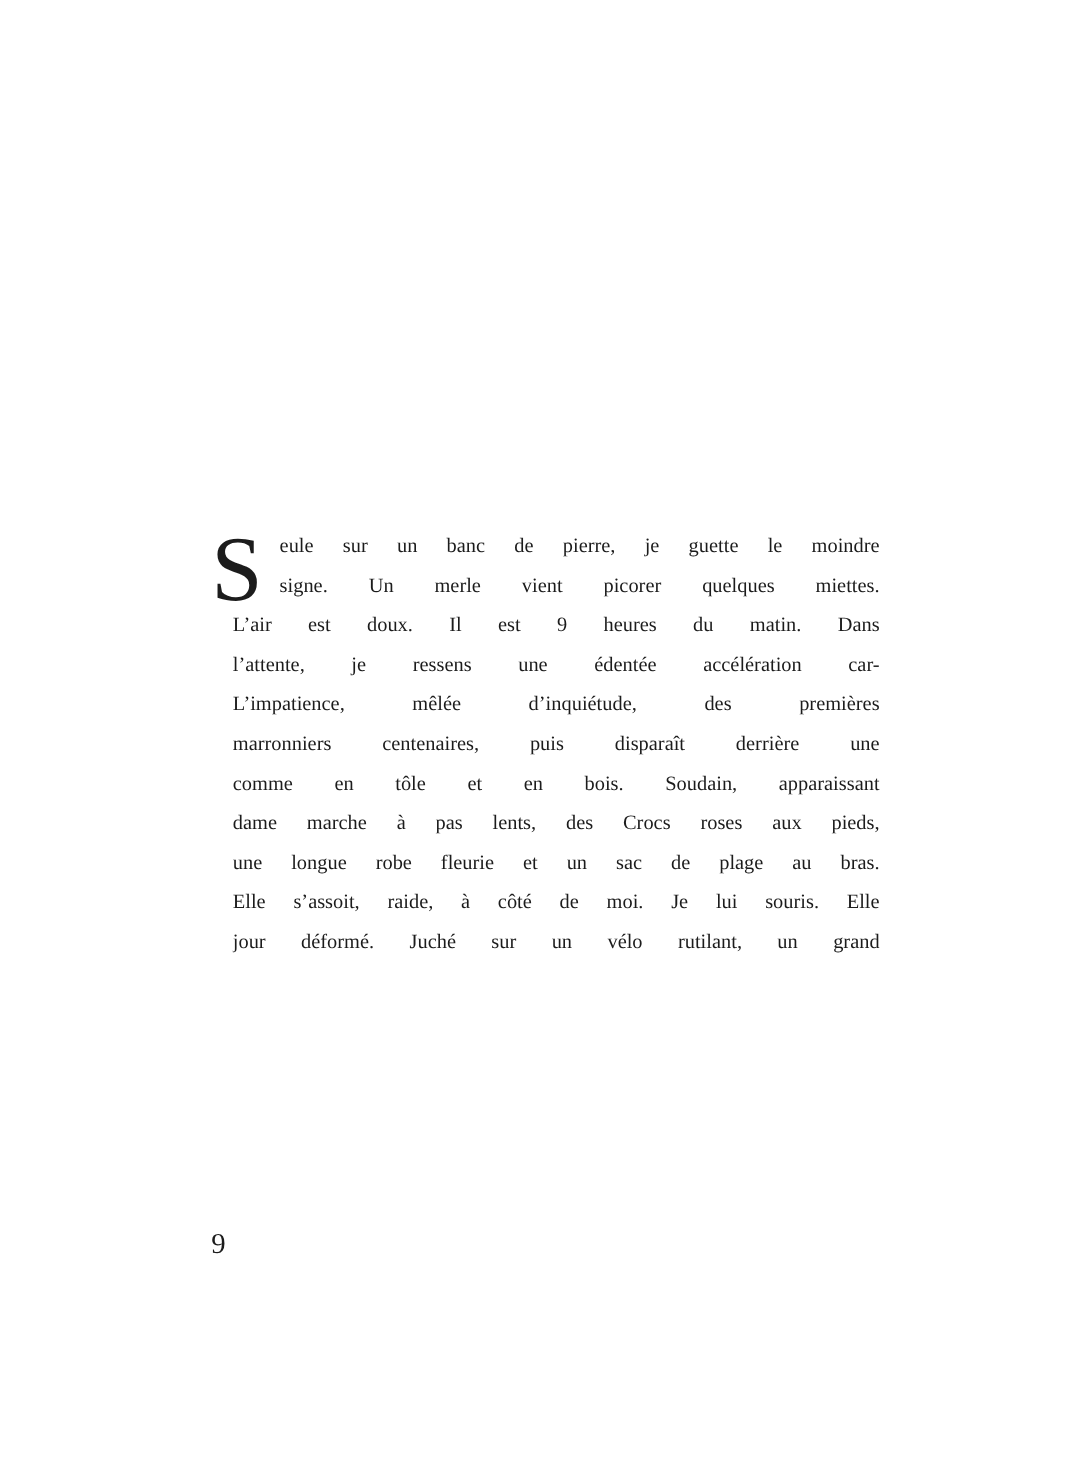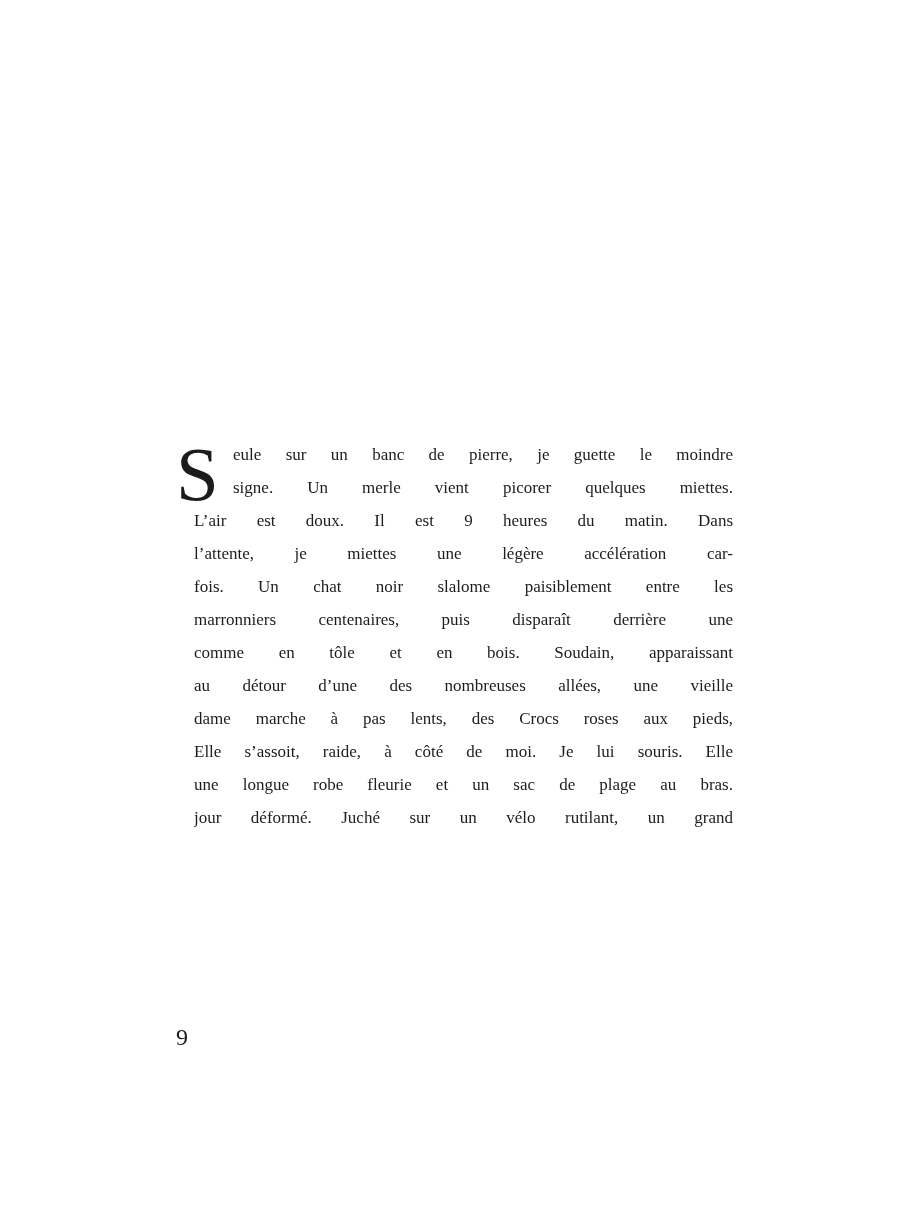--- a/index.html
+++ b/index.html
@@ -54,25 +54,24 @@
 </head>
 <body>
 
 <div class="page">
   <div class="text-block">
     <span class="dropcap">S</span>
     <div>
         <div class="line indent">eule sur un banc de pierre, je guette le moindre</div>
         <div class="line indent">signe. Un merle vient picorer quelques miettes.</div>
         <div class="line">L’air est doux. Il est 9 heures du matin. Dans</div>
-        <div class="line">l’attente, je miettes une légère accélération car-</div>
-        <div class="line">fois. Un chat noir slalome paisiblement entre les</div>
+        <div class="line">l’attente, je ressens une édentée accélération car-</div>
+        <div class="line">L’impatience, mêlée d’inquiétude, des premières</div>
         <div class="line">marronniers centenaires, puis disparaît derrière une</div>
         <div class="line">comme en tôle et en bois. Soudain, apparaissant</div>
-        <div class="line">au détour d’une des nombreuses allées, une vieille</div>
         <div class="line">dame marche à pas lents, des Crocs roses aux pieds,</div>
+        <div class="line">une longue robe fleurie et un sac de plage au bras.</div>
         <div class="line">Elle s’assoit, raide, à côté de moi. Je lui souris. Elle</div>
-        <div class="line">une longue robe fleurie et un sac de plage au bras.</div>
         <div class="line">jour déformé. Juché sur un vélo rutilant, un grand</div>
       </div>
   </div>
   <div class="page-number">9</div>
 </div>
 
 </body></html>

